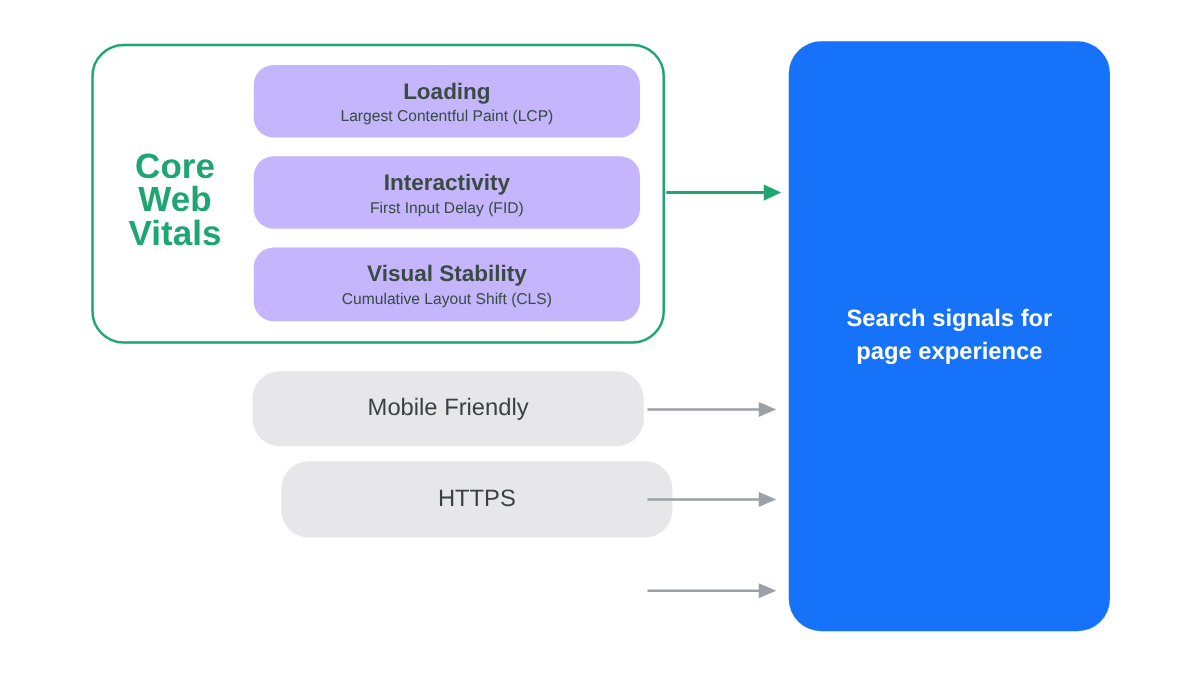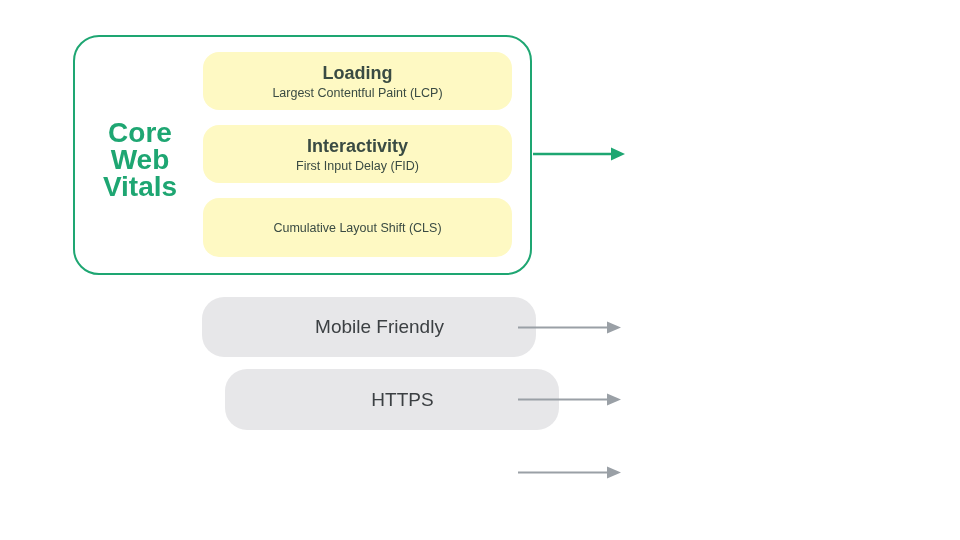--- a/index.html
+++ b/index.html
@@ -36,21 +36,21 @@
     font-size: 28px;
     font-weight: 700;
     line-height: 27px;
     color: #1ea672;
   }
   
   .green-pill {
     position: absolute;
     left: 203px;
     width: 309px;
-    background: #fef9c3;
+    background: #c4b5fd;
     border-radius: 16px;
     display: flex;
     flex-direction: column;
     align-items: center;
     justify-content: center;
   }
   .green-pill .title {
     font-size: 18px;
     font-weight: 600;
     color: #3a4b43;
@@ -72,21 +72,20 @@
     left: 202px;
     width: 313px;
     background: #e7e7e9;
     border-radius: 22px;
     display: flex;
     align-items: center;
     justify-content: center;
     font-size: 19px;
     font-weight: 400;
     color: #3c4043;
-    padding-left: 21px;
   }
   #pill-mobile { top: 297px; height: 60px; }
   #pill-https  { top: 369px; height: 61px; margin-left: 23px; }
   #pill-interstitials { top: 443px; height: 59px; }
   
   .result-box {
     position: absolute;
     left: 631px;
     top: 33px;
     width: 257px;
@@ -128,32 +127,36 @@
     <div class="title">Loading</div>
     <div class="subtitle">Largest Contentful Paint (LCP)</div>
   </div>
 
   <div class="green-pill" id="pill-interactivity">
     <div class="title">Interactivity</div>
     <div class="subtitle">First Input Delay (FID)</div>
   </div>
 
   <div class="green-pill" id="pill-stability">
+    <div class="title">Visual Stability</div>
     <div class="subtitle">Cumulative Layout Shift (CLS)</div>
   </div>
 
   <div class="gray-pill" id="pill-mobile">
     <span>Mobile Friendly</span>
   </div>
 
   <div class="gray-pill" id="pill-https">
     <span>HTTPS</span>
   </div>
 
 
+  <div class="result-box">
+    <div class="result-label">Search signals for page experience</div>
+  </div>
 
   <svg class="arrow-layer" viewBox="0 0 960 540" xmlns="http://www.w3.org/2000/svg">
 
     <g>
       <line x1="533" y1="154" x2="612" y2="154" stroke="#1ea672" stroke-width="2.5"></line>
       <polygon points="611,147.5 625,154 611,160.5" fill="#1ea672"></polygon>
     </g>
 
     <g>
       <line x1="518" y1="327.5" x2="608" y2="327.5" stroke="#9aa0a6" stroke-width="2"></line>

